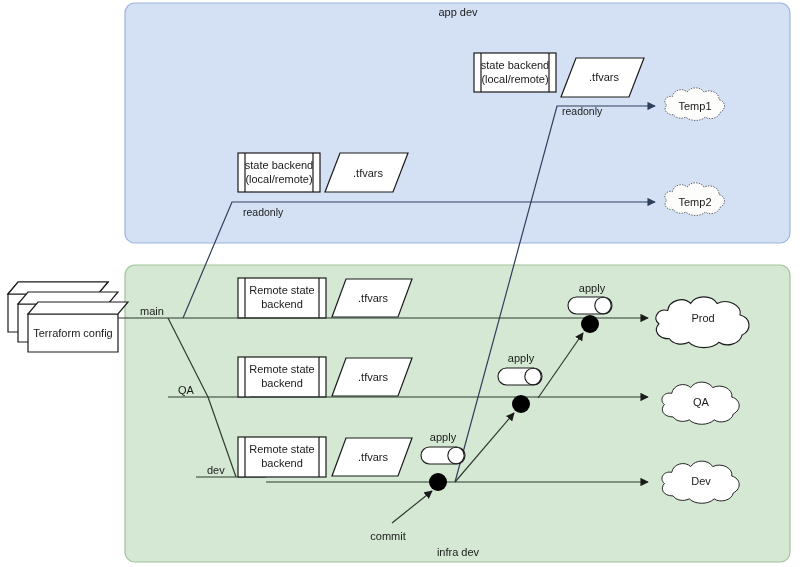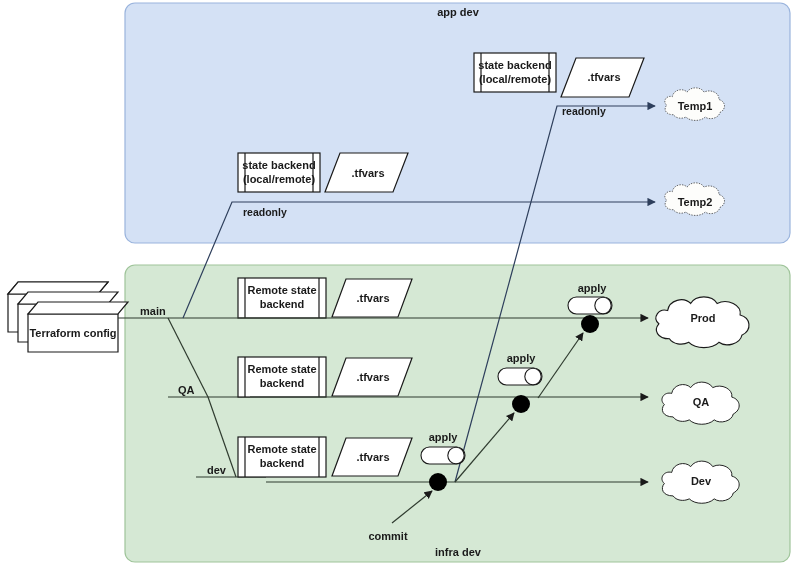--- a/index.html
+++ b/index.html
@@ -1,18 +1,18 @@
 <!DOCTYPE html>
 <html><head>
 <meta charset="utf-8">
 <style>
   html,body{margin:0;padding:0;background:#ffffff;}
   body{width:800px;height:567px;overflow:hidden;
        font-family:"Liberation Sans","DejaVu Sans",sans-serif;}
-  #stage{position:relative;width:800px;height:567px;font-weight:bold;}
+  #stage{position:relative;width:800px;height:567px;}
   svg#canvas{position:absolute;left:0;top:0;width:800px;height:567px;}
   .lbl{font-size:11px;fill:#1a1a1a;}
   .lbl-sm{font-size:10.5px;fill:#1a1a1a;}
   .node-txt{font-size:11px;fill:#1a1a1a;}
   .shape{fill:#ffffff;stroke:#1a1a1a;stroke-width:1.2;}
   .line{stroke:#2f3b2f;stroke-width:1.2;fill:none;}
   .line-blue{stroke:#2e3f5c;stroke-width:1.2;fill:none;}
   .dot{fill:#000000;}
   .cloud-dash{fill:#fdfdfb;stroke:#333;stroke-width:1.3;stroke-dasharray:2.5 2.2;}
   .cloud-solid{fill:#ffffff;stroke:#1a1a1a;stroke-width:1.3;}

